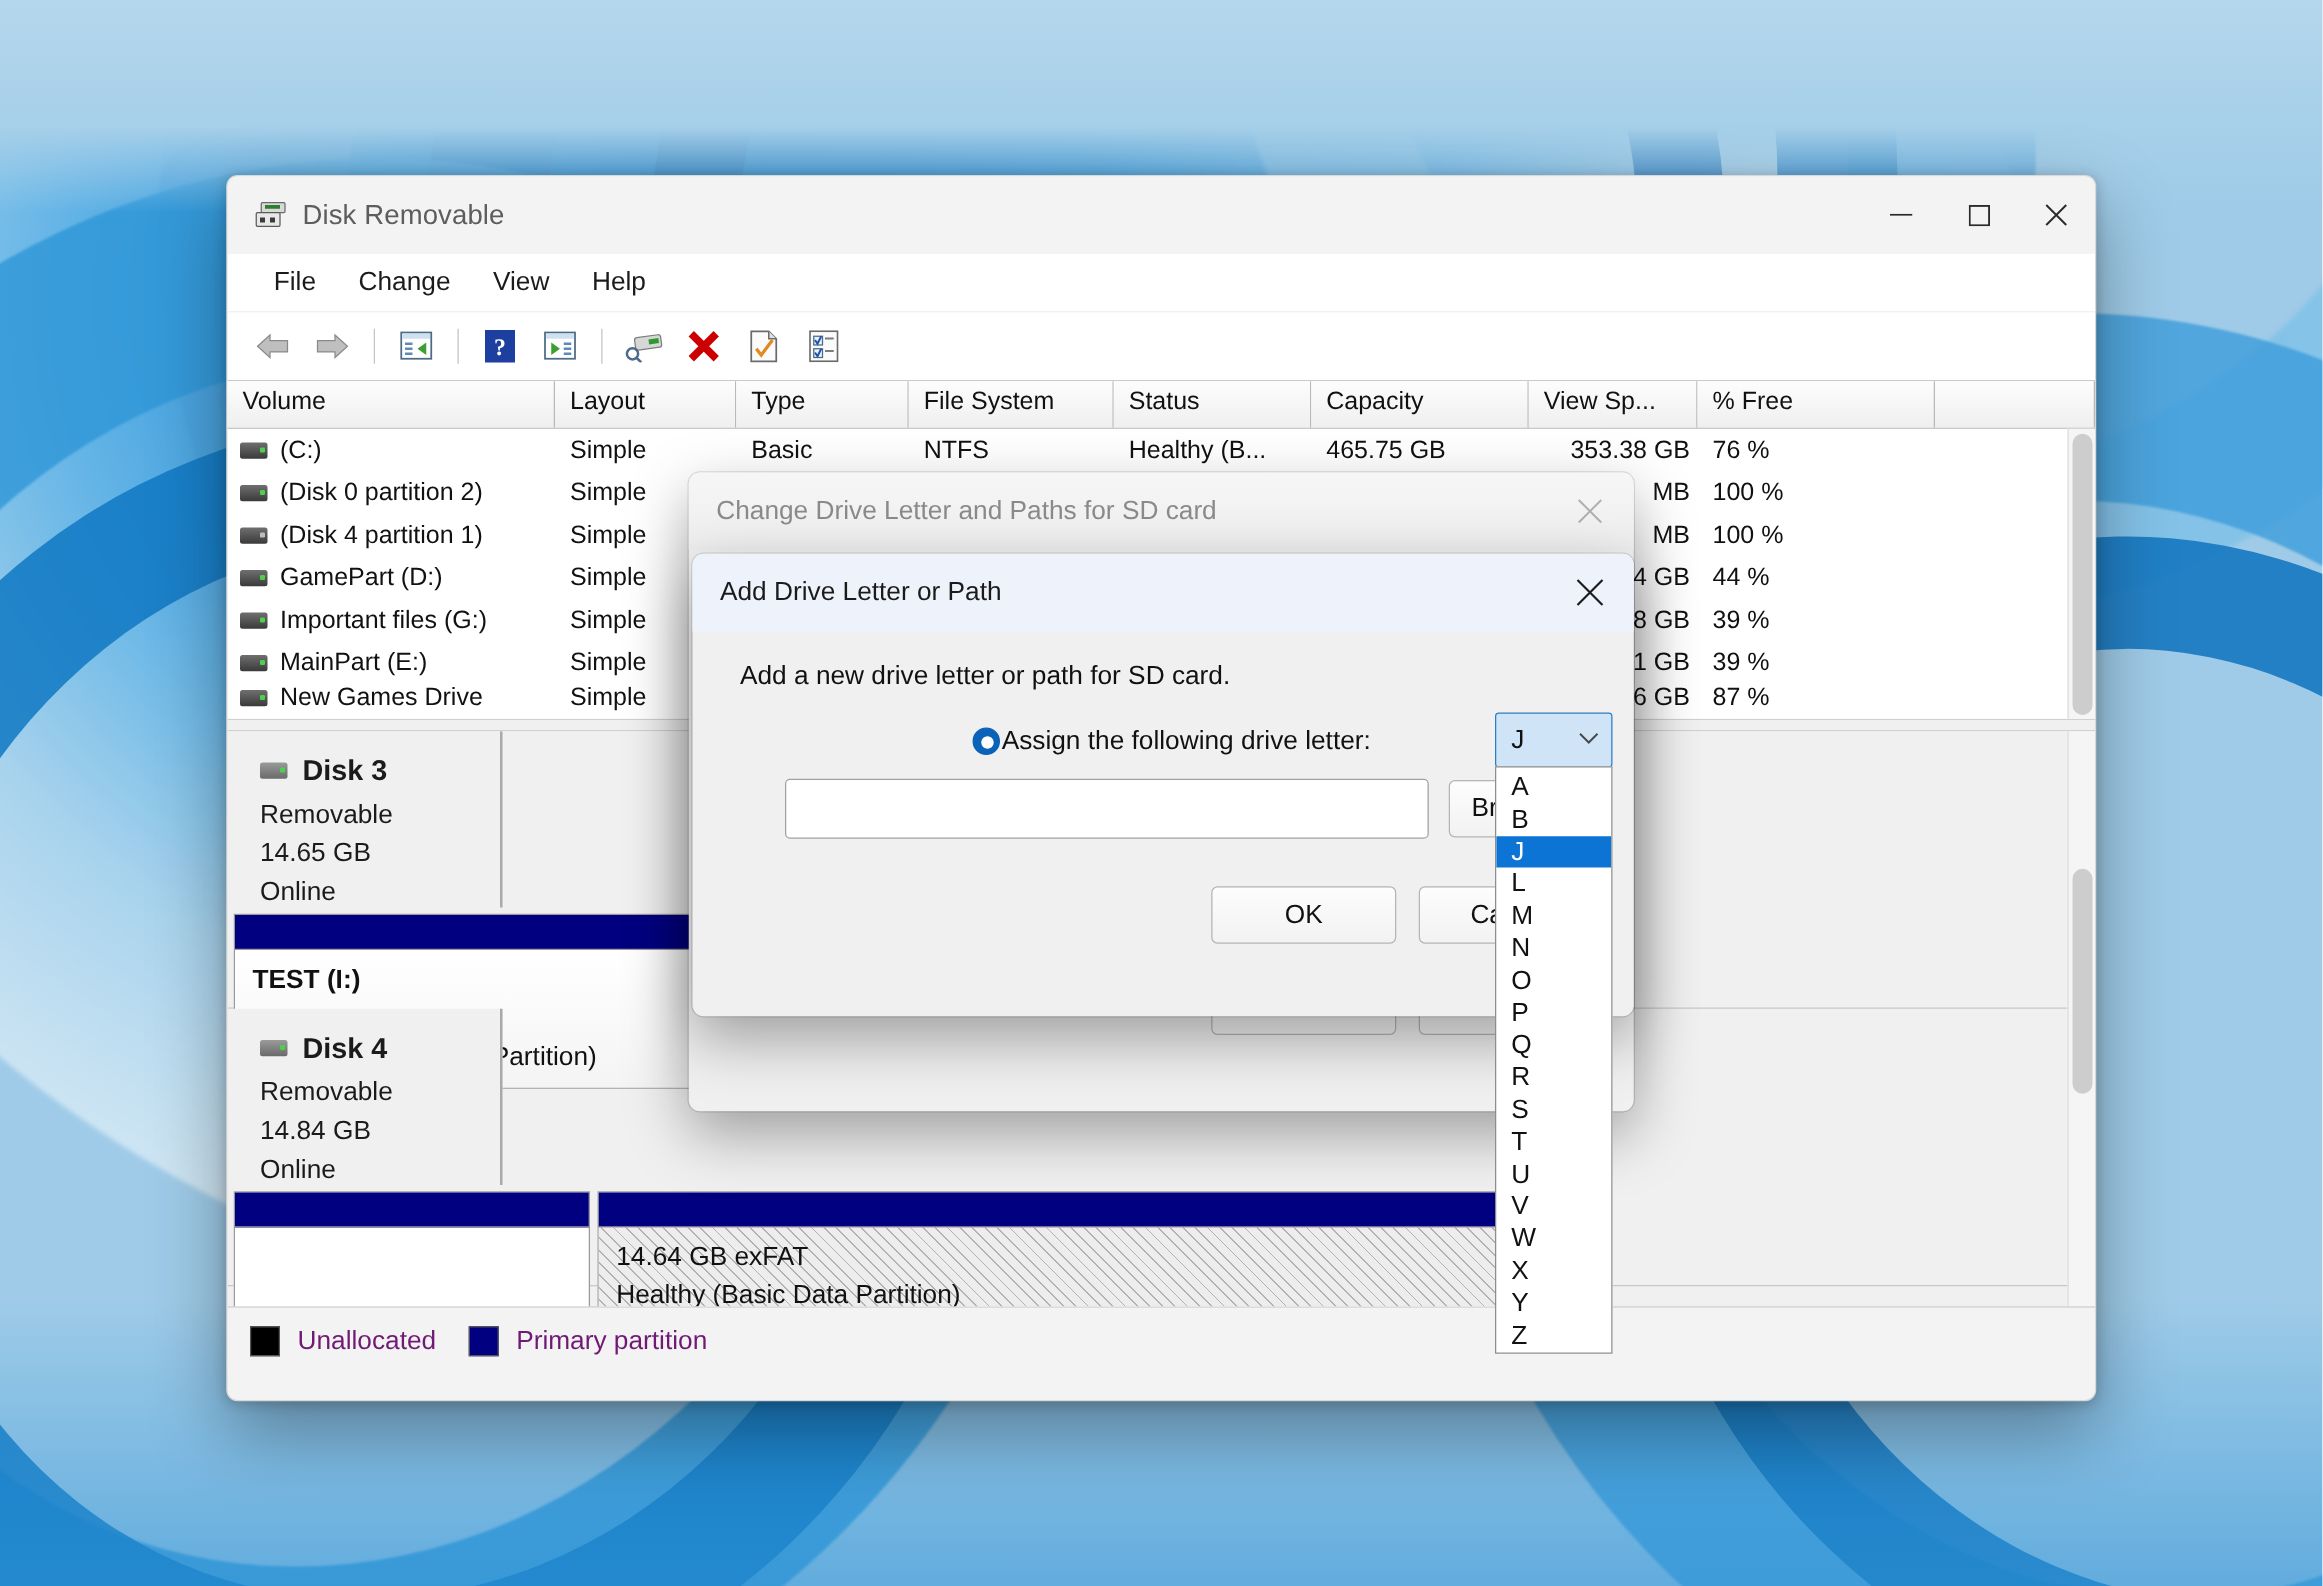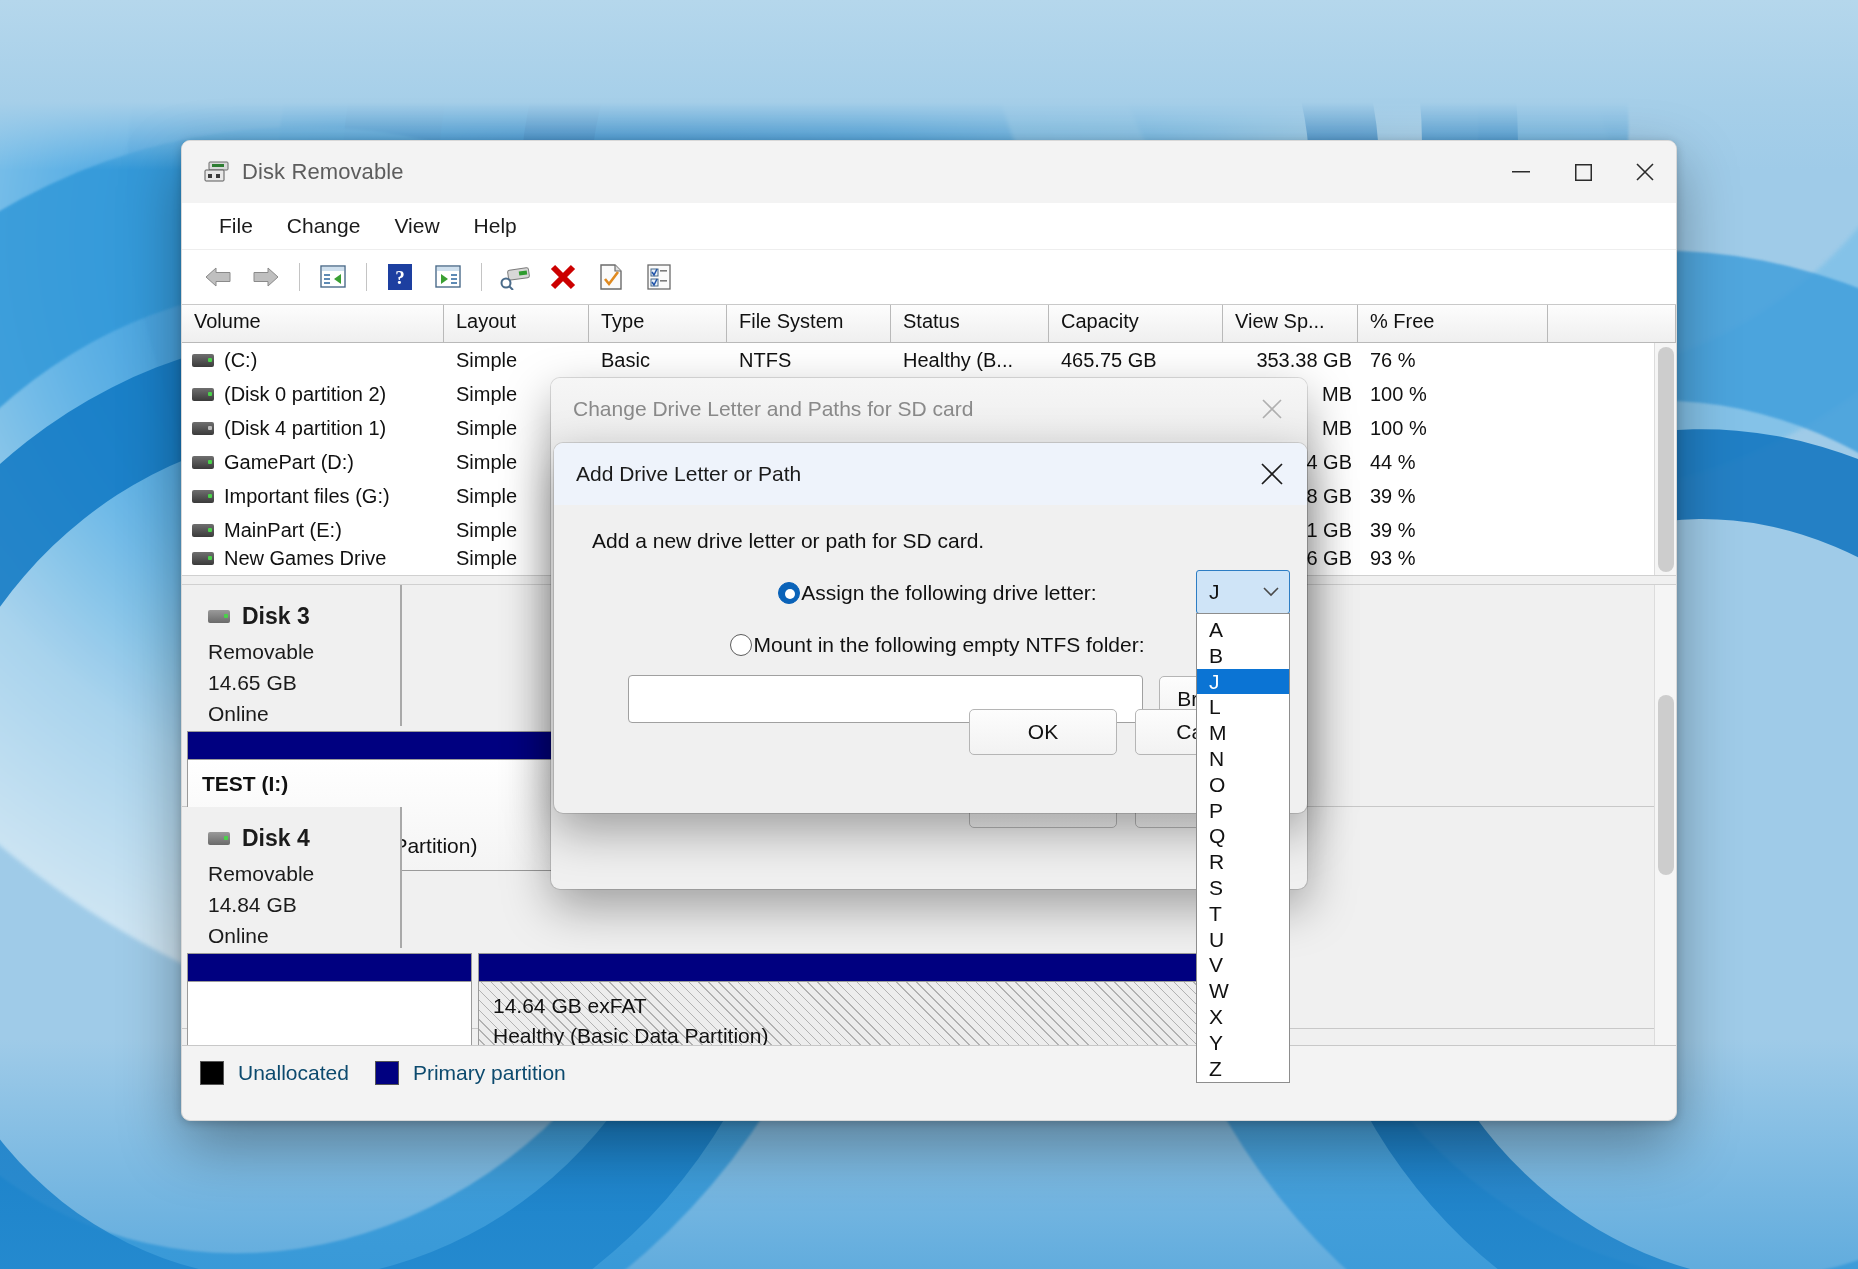--- a/index.html
+++ b/index.html
@@ -199,21 +199,21 @@
     background-image: repeating-linear-gradient(45deg, rgba(130,130,130,.55) 0 1px, rgba(0,0,0,0) 1px 7px);
   }
   .part-title { font-weight: bold; margin-bottom: 8px;}
   .part-line { margin-top: 6px; white-space: nowrap; }
 
   .disk-scroll { position:absolute; right:0; top:0; width:22px; bottom:0; background:#f5f5f5; border-left:1px solid #dcdcdc;}
   .disk-thumb { position:absolute; left:3px; top:110px; width:16px; height:180px; background:#cdcdcd; border-radius:8px;}
 
   .legend {
     height: 54px; display:flex; align-items:center; gap: 14px; padding-left: 18px;
-    background:#f3f3f3; border-top: 1px solid #c8c8c8; font-size: 21px; color:#0c4a6e;
+    background:#f3f3f3; border-top: 1px solid #c8c8c8; font-size: 21px; color:#701a75;
   }
   .swatch { width: 24px; height: 24px; border: 1px solid #555; }
 
   
   .dialog {
     position: absolute;
     background: #f0f0f0;
     border-radius: 9px;
     box-shadow: 0 18px 48px rgba(0,0,0,.34), 0 0 0 1px rgba(0,0,0,.12);
     overflow: visible;
@@ -514,21 +514,21 @@
           <div class="vc vol-name" style="width:262px">
             <span class="drive-ico"></span>
             <span>New Games Drive</span>
           </div>
           <div class="vc" style="width:145px">Simple</div>
           <div class="vc" style="width:138px"></div>
           <div class="vc" style="width:164px"></div>
           <div class="vc" style="width:158px"></div>
           <div class="vc" style="width:174px"></div>
           <div class="vc" style="width:135px;text-align:right;padding-right:6px">66 GB</div>
-          <div class="vc" style="width:190px">93 %</div>
+          <div class="vc" style="width:190px">87 %</div>
         </div>
 
       </div>
       <div class="vol-scroll">
         <div class="vol-thumb"></div>
       </div>
     </div>
 
     <div class="split-bar"></div>
 
@@ -622,24 +622,20 @@
       </div>
     </div>
     <div class="dlg-body">
       <div class="dlg-desc">Add a new drive letter or path for SD card.</div>
 
       <div class="radio-row">
         <span class="radio on"></span>
         <span>Assign the following drive letter:</span>
       </div>
 
-      <div class="radio-row">
-        <span class="radio"></span>
-        <span>Mount in the following empty NTFS folder:</span>
-      </div>
 
       <div class="path-row">
         <input class="path-input" type="text" value="" style="">
         <div class="btn" style="min-width:124px">Browse...</div>
       </div>
     </div>
     <div id="add-buttons" class="dlg-buttons">
       <div class="btn">OK</div>
       <div class="btn">Cancel</div>
     </div>

